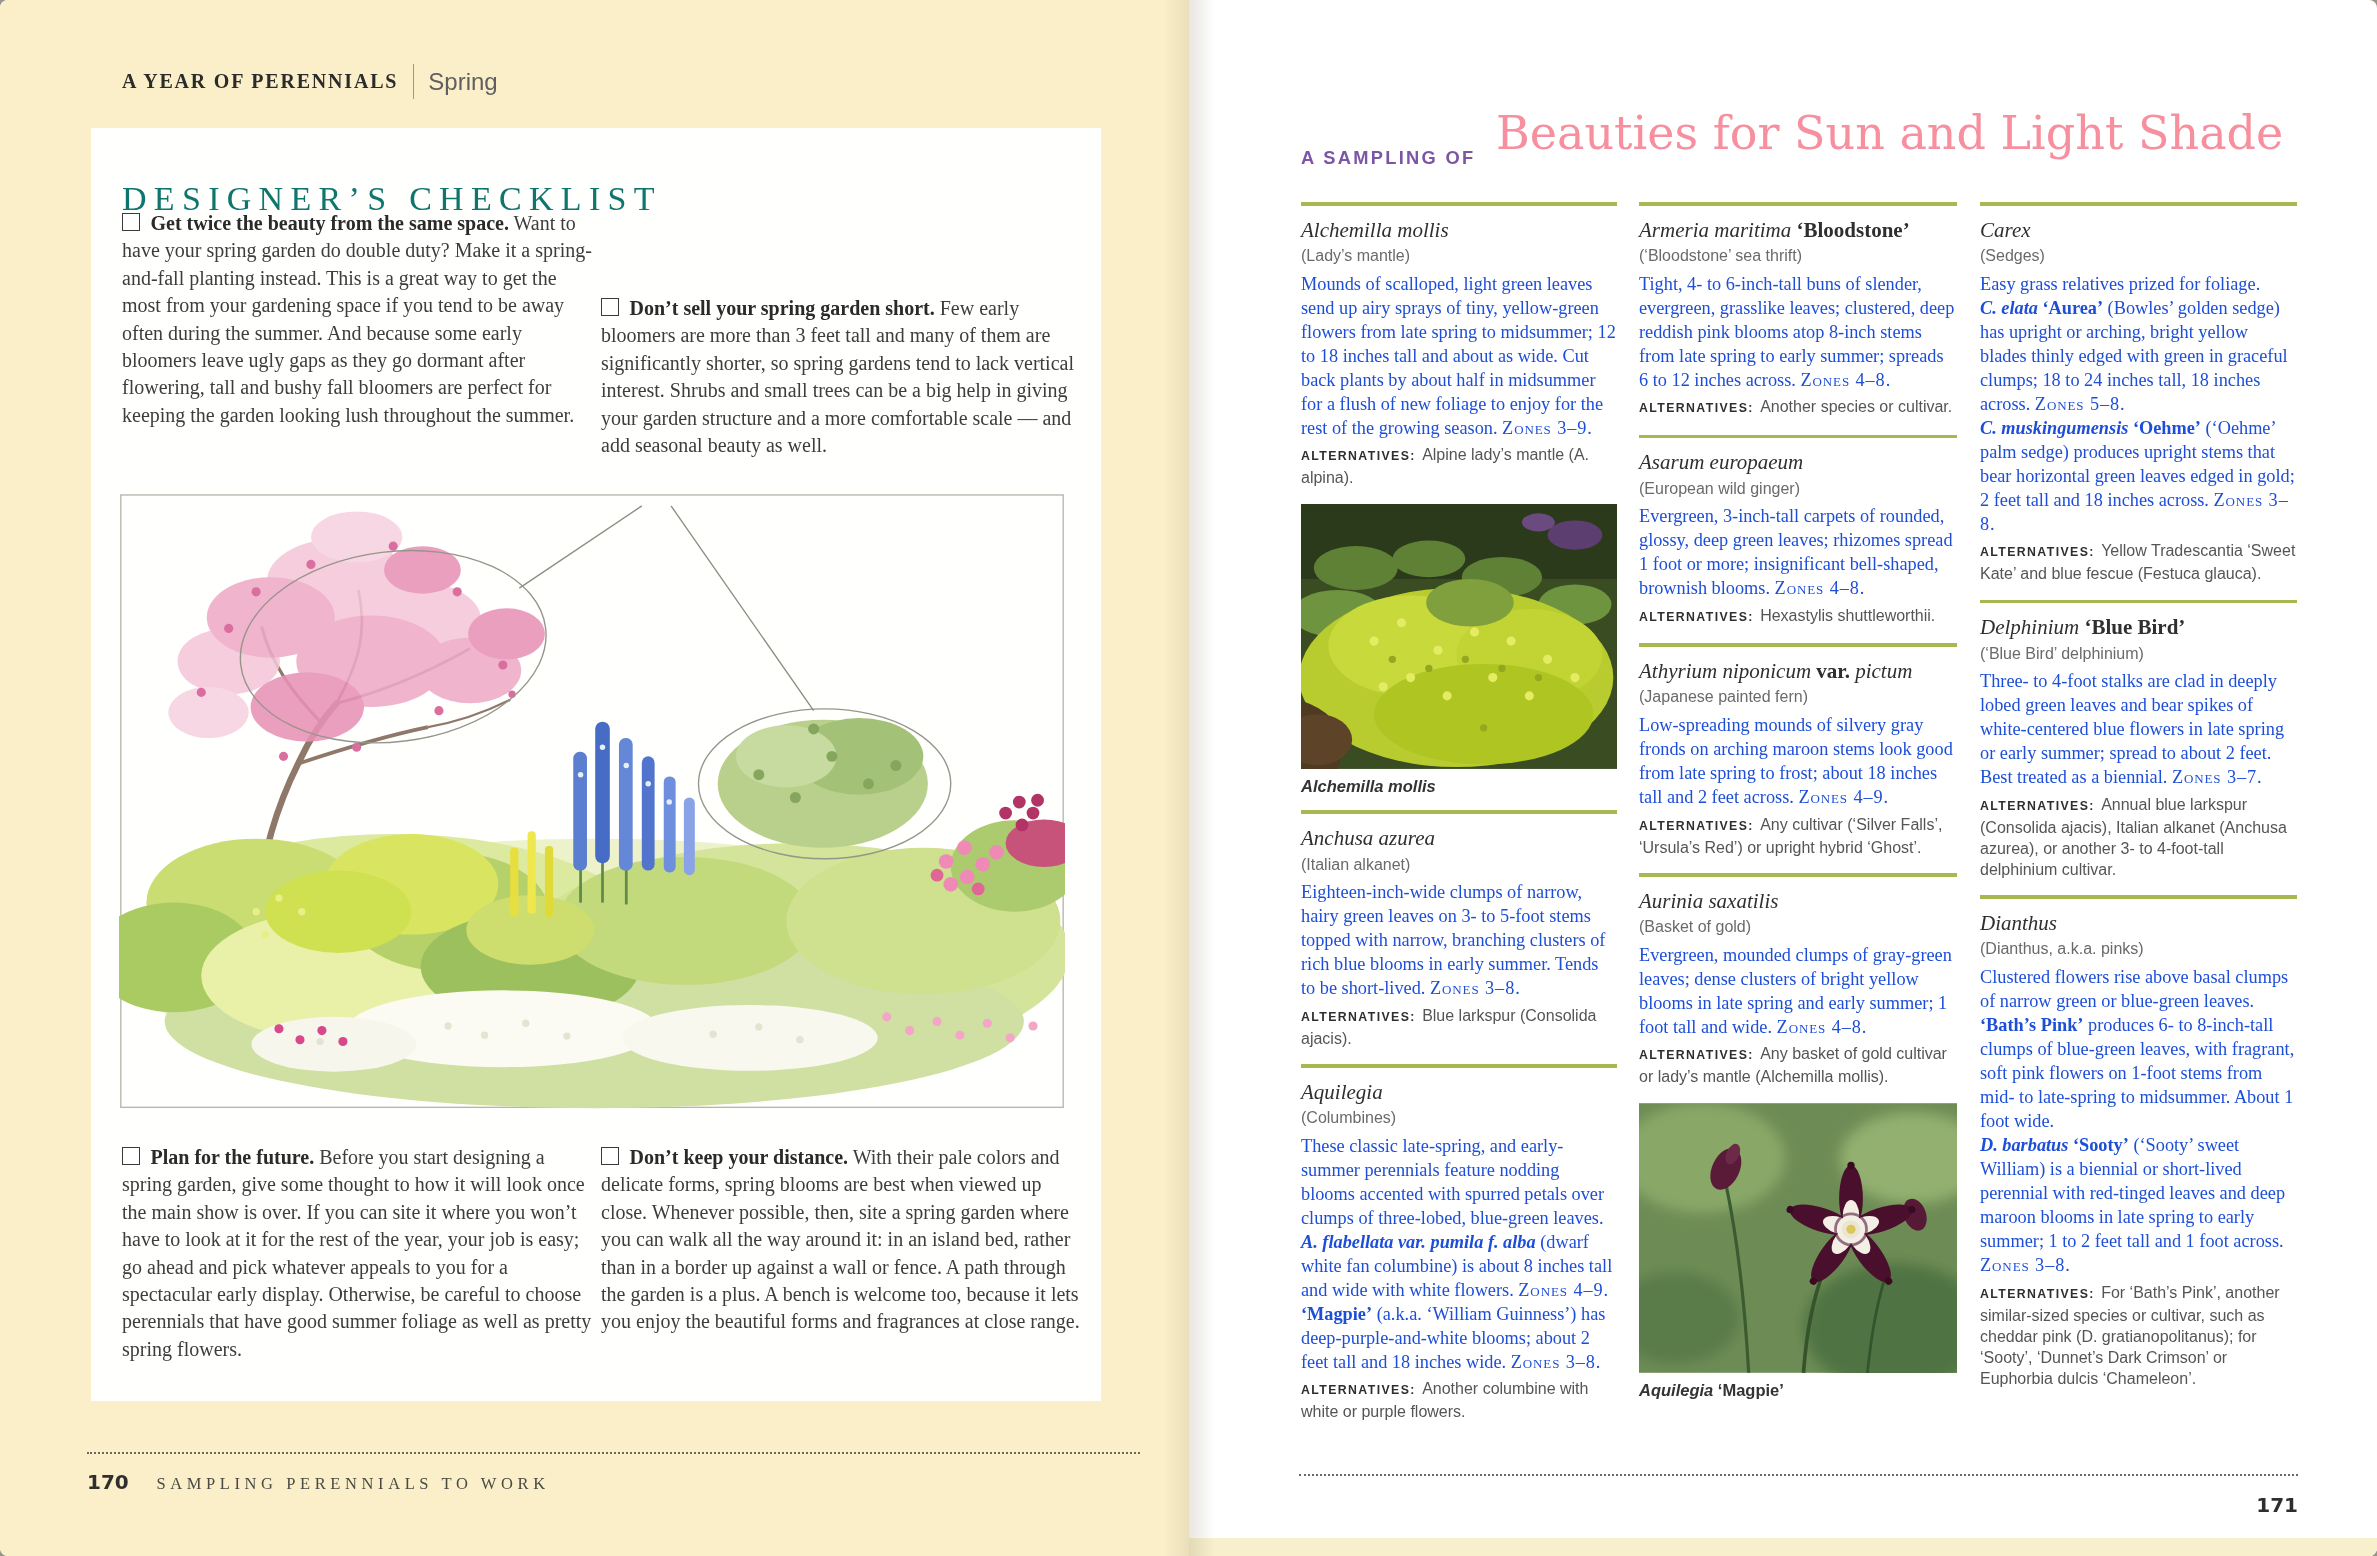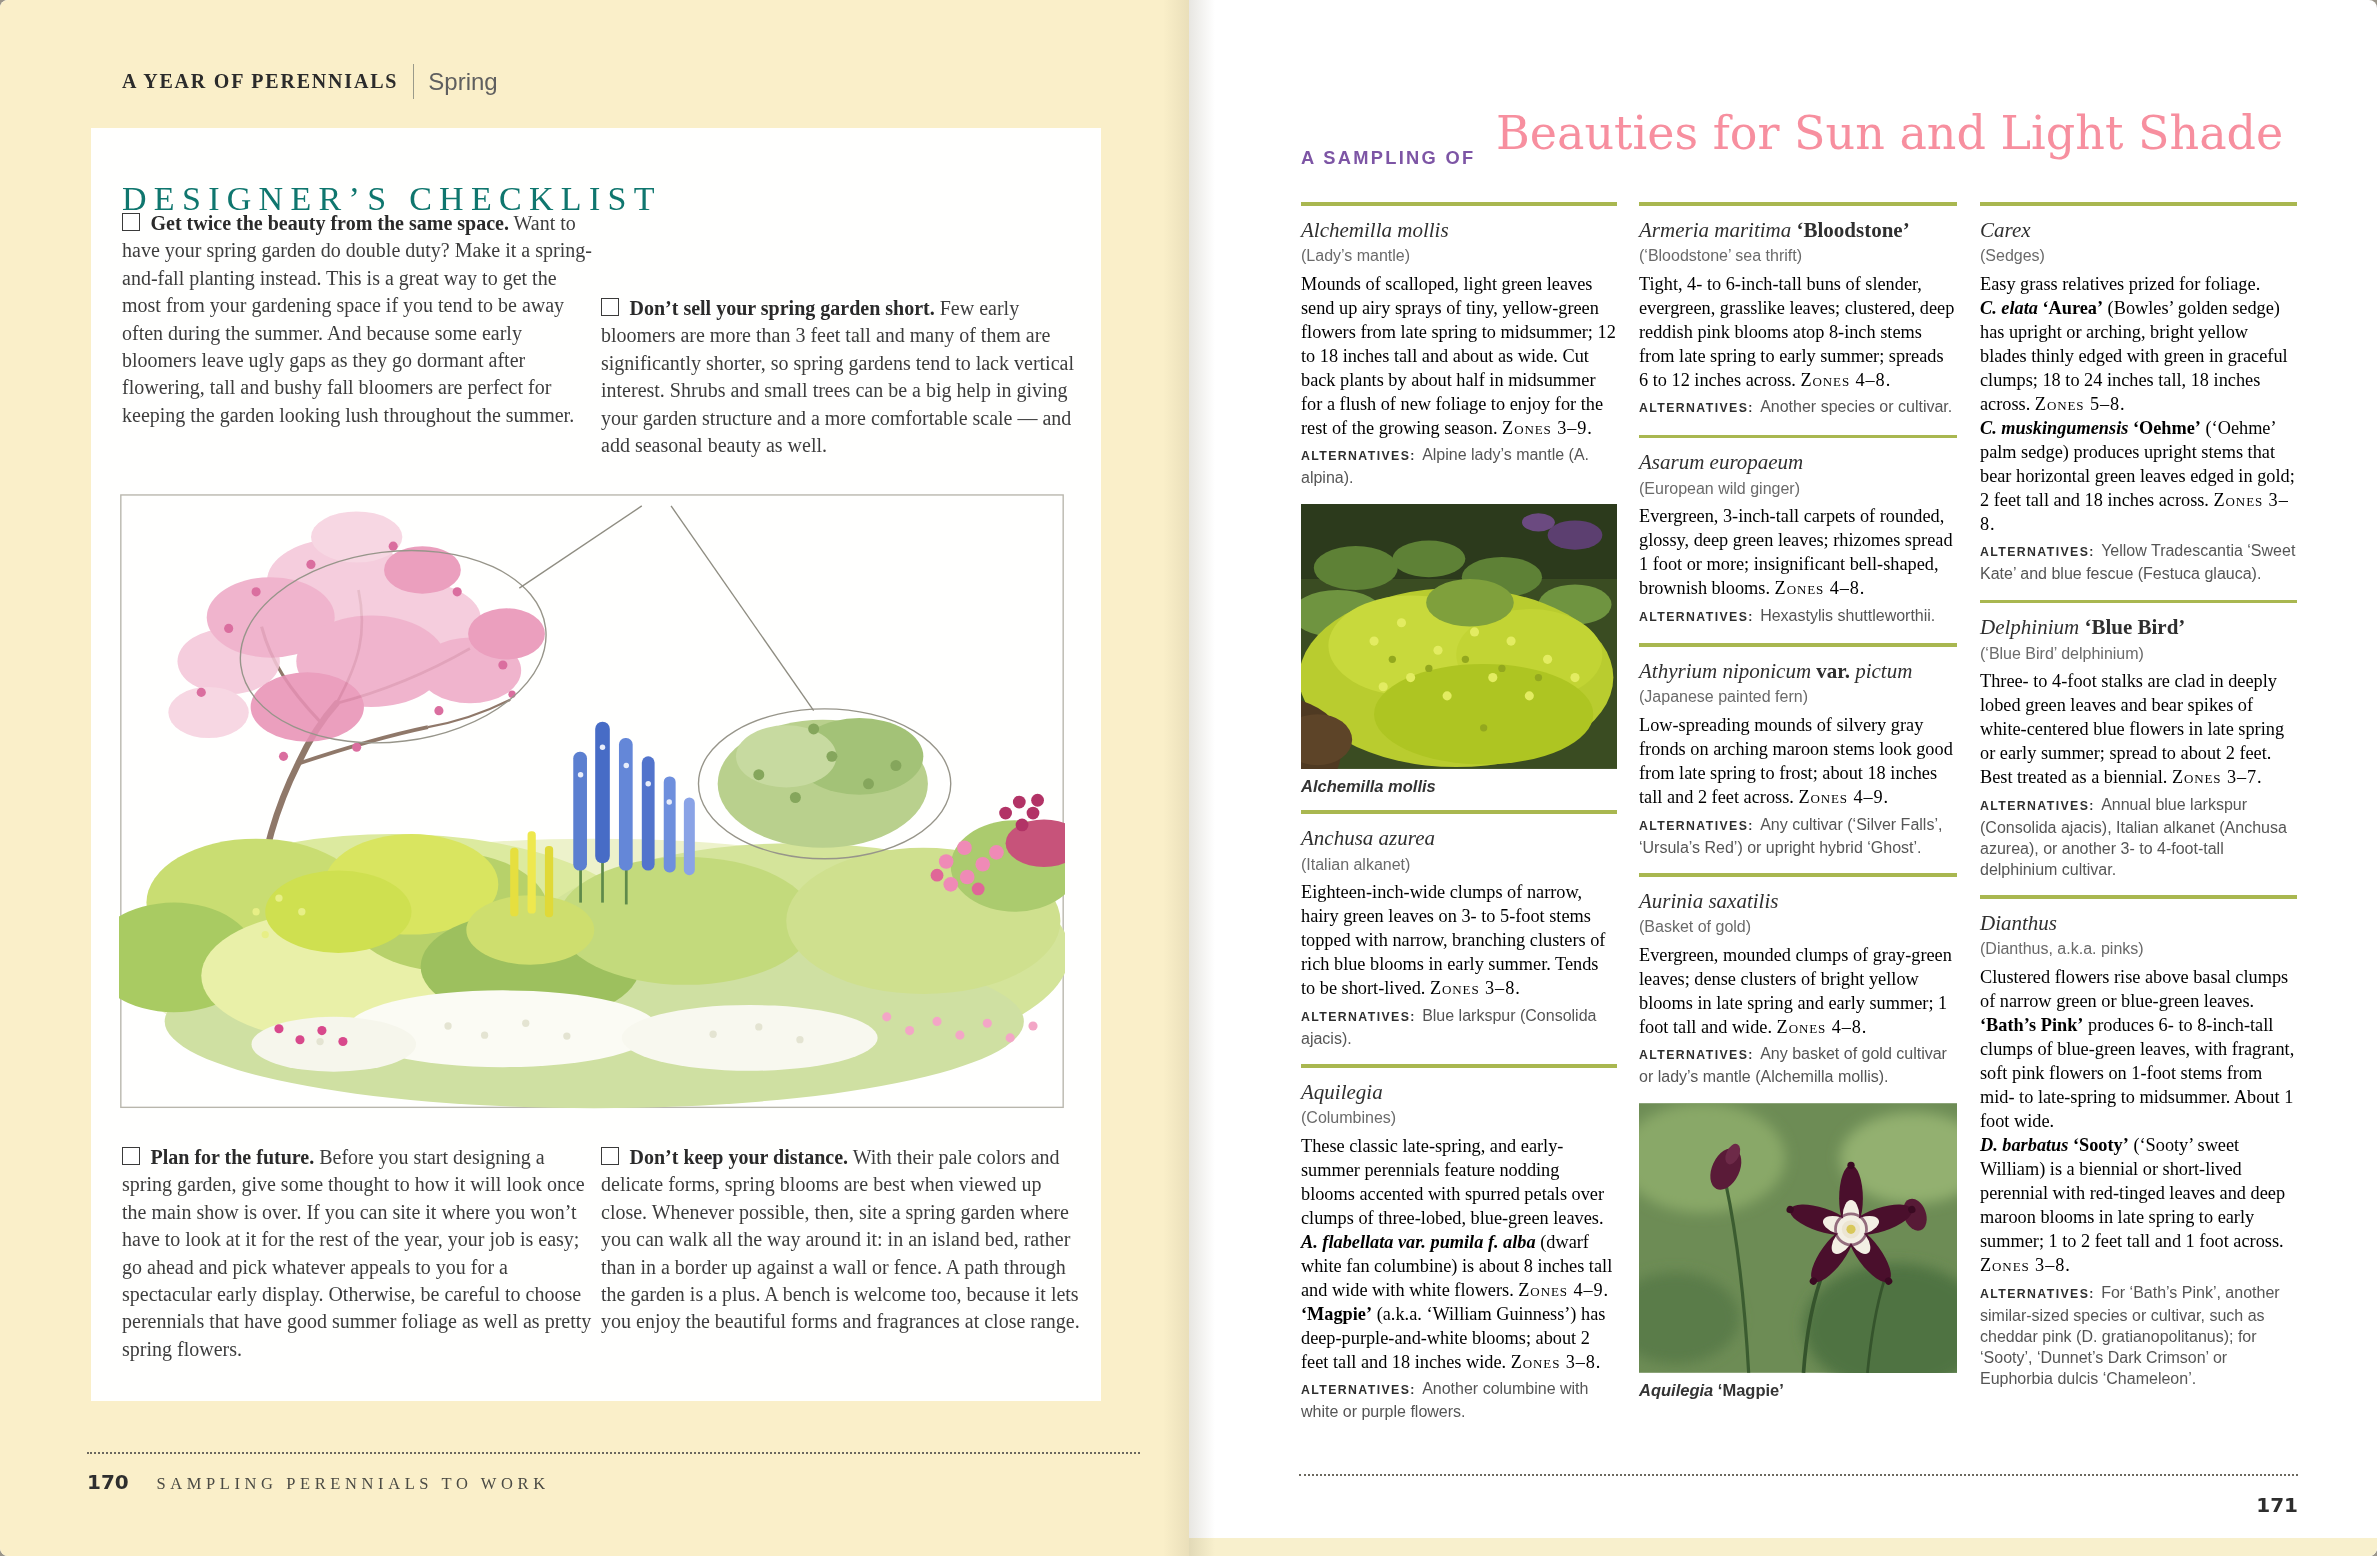--- a/index.html
+++ b/index.html
@@ -30,21 +30,21 @@
   .rp-title{position:absolute;left:307px;top:93px;font-size:46px;color:#f78f9f;
             font-family:"DejaVu Serif",serif;font-weight:500;white-space:nowrap;}
   .col{position:absolute;top:189px;}
   .col1{left:112px;width:316px;}
   .col2{left:450px;width:318px;}
   .col3{left:791px;width:317px;}
   .rule{height:3.7px;background:#a9b750;margin:0 0 12px 0;}
   .entry{margin-bottom:15.5px;}
   .pname{font-size:21px;line-height:25.6px;color:#2f2f2f;}
   .pcommon{font-family:"Liberation Sans",sans-serif;font-size:16px;color:#6a6a6a;line-height:21px;margin:1.8px 0 5.5px 0;}
-  .pbody{font-size:18.3px;line-height:24px;color:#000000;}
+  .pbody{font-size:18.3px;line-height:24px;color:#1d4ed8;}
   .palt{margin-top:4.6px;font-family:"Liberation Sans",sans-serif;font-size:16px;line-height:21px;color:#555;}
   .altlabel{font-weight:bold;font-size:12.3px;letter-spacing:1.4px;color:#2e2e2e;margin-right:6.4px;}
   .r-i{font-style:italic;}
   .r-b{font-weight:bold;text-align:center;}
   .r-bi{font-weight:bold;font-style:italic;margin-top:9px;}
   .r-z{font-variant:small-caps;letter-spacing:0.9px;}
   .photo{margin:3.7px 0 0 0;}
   .photo svg{display:block;}
   .caption{font-family:"Liberation Sans",sans-serif;font-weight:bold;font-size:16.5px;color:#333;
            margin:8.2px 0 14.6px 0;}

